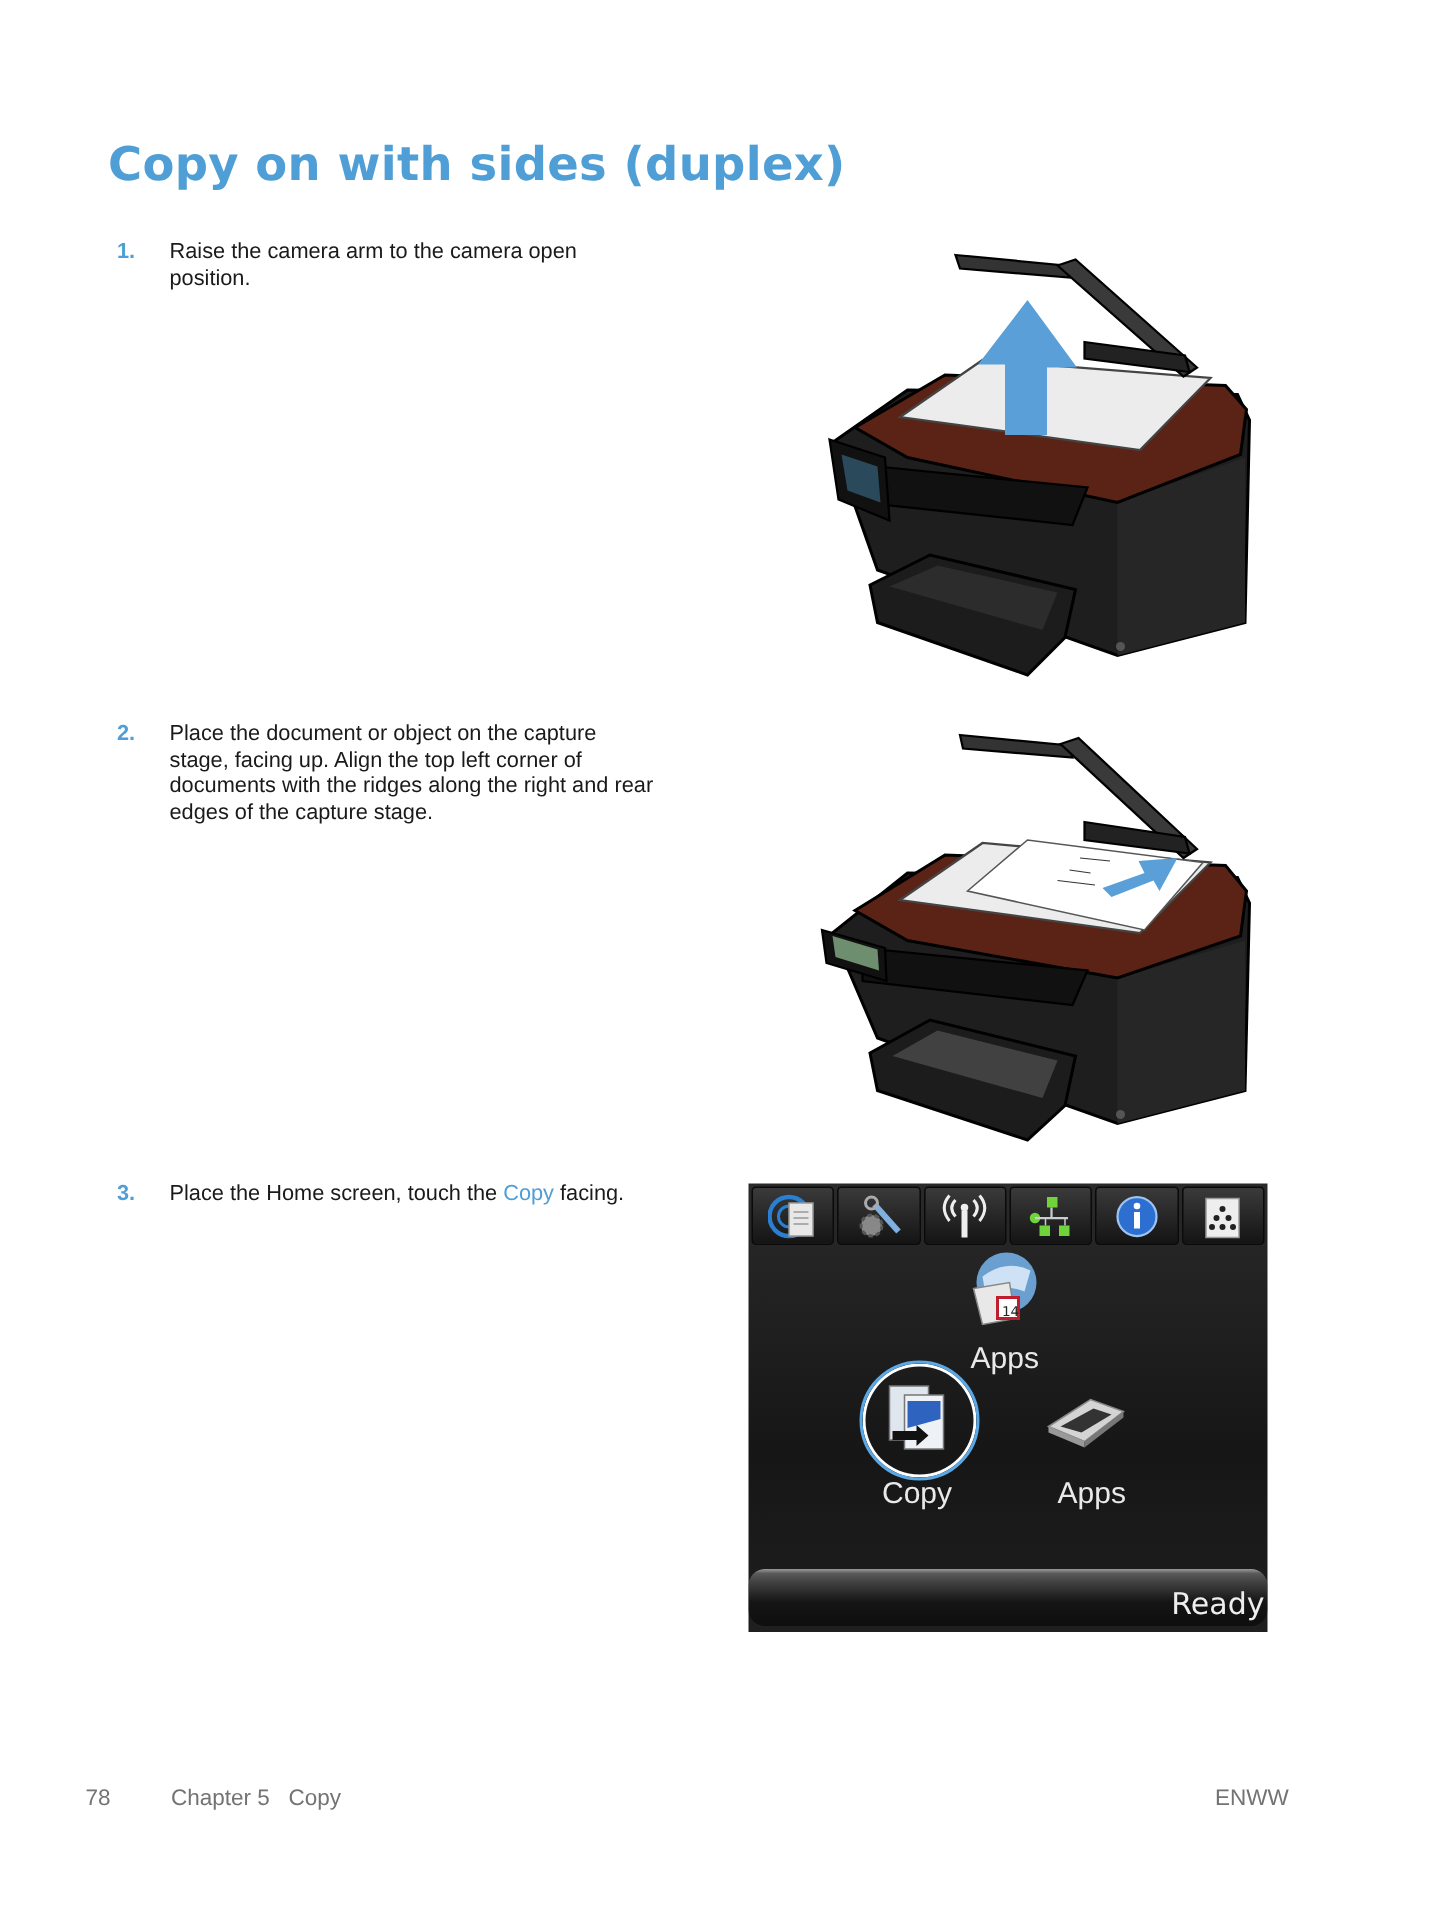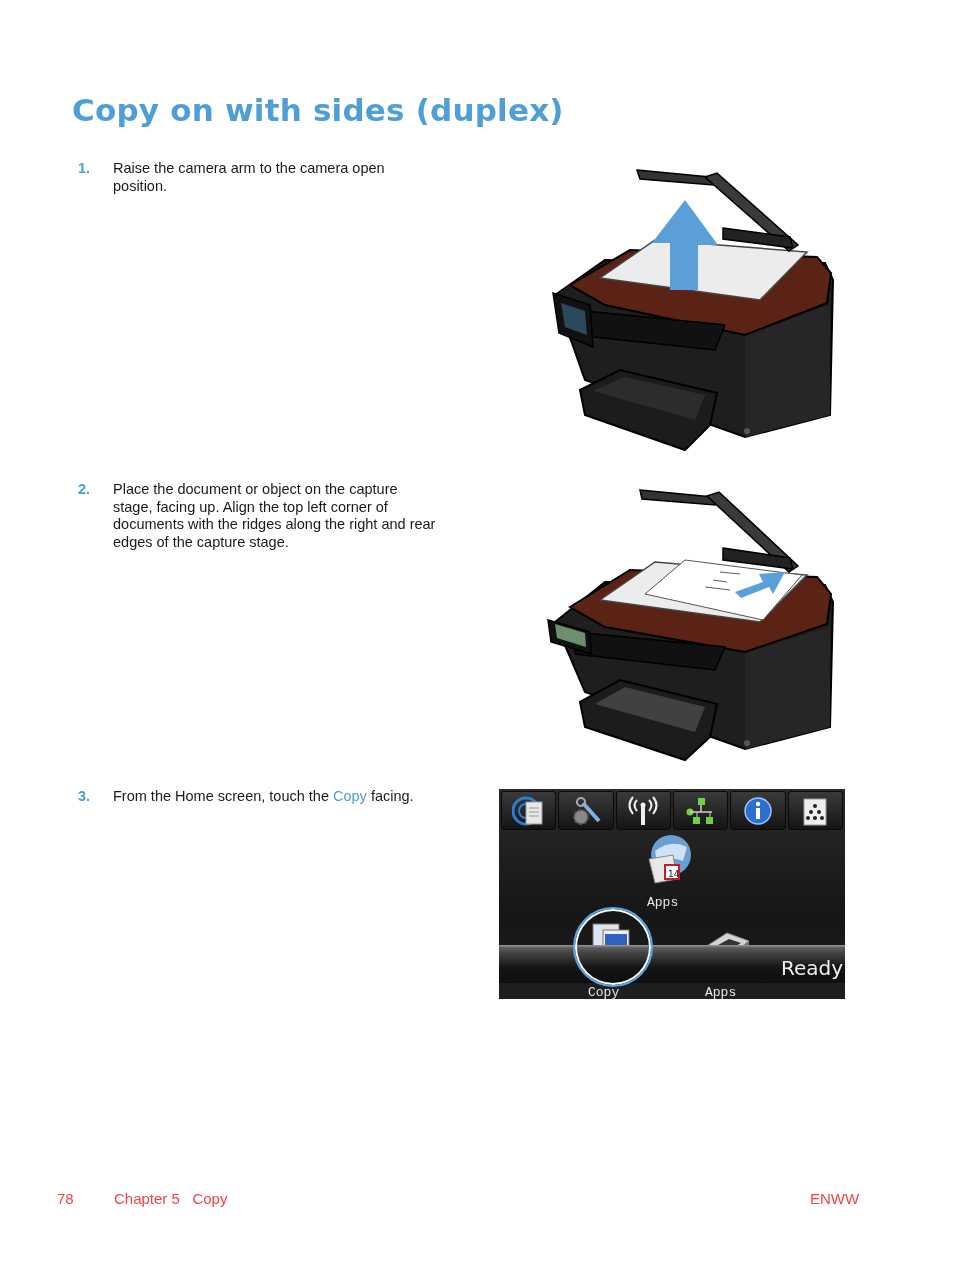--- a/index.html
+++ b/index.html
@@ -5,30 +5,30 @@
   html, body { margin:0; padding:0; background:#ffffff; }
   body { width:954px; height:1270px; position:relative; overflow:hidden;
          font-family:"Liberation Sans", "DejaVu Sans", sans-serif; color:#1a1a1a; }
   .title { position:absolute; left:72px; top:92px; margin:0; font-size:31px; font-weight:bold;
            color:#4f9fd6; font-family:"DejaVu Sans", "Liberation Sans", sans-serif; letter-spacing:0.2px; }
   .step { position:absolute; left:78px; width:370px; font-size:14.5px; line-height:17.6px; }
   .step .num { position:absolute; left:0; top:0; font-weight:bold; color:#4f9fd6; }
   .step .txt { position:absolute; left:35px; top:0; width:340px; }
   .link { color:#4f9fd6; }
   .fig { position:absolute; }
-  .footer { position:absolute; top:1190px; font-size:15px; color:#ef4444; }
+  .footer { position:absolute; top:1190px; font-size:15px; color:#737373; }
   
-  .screen { position:absolute; left:499px; top:789px; width:346px; height:210px;
+  .screen { position:absolute; left:499px; top:789px; width:346px; height:299px;
             background:linear-gradient(#2a2a2a, #161616 60%, #1f1f1f); overflow:hidden; }
   .tile-row { position:absolute; left:2px; top:2px; right:2px; height:39px; display:flex; gap:2px; }
   .tile { flex:1; background:linear-gradient(#3a3a3a,#141414); border-radius:3px; border:1px solid #0a0a0a;
           display:flex; align-items:center; justify-content:center; }
-  .lbl { position:absolute; color:#e9e9e9; font-family:Liberation Mono, monospace; font-size:13px; }
-  .statusbar { position:absolute; left:0; right:0; bottom:16px; height:38px;
-               background:linear-gradient(#9a9a9a 0, #5a5a5a 3px, #444 8px, #151515 22px, #0e0e0e); }
+  .lbl { position:absolute; color:#e9e9e9; font-family:Liberation Sans, sans-serif; font-size:20px; }
+  .statusbar { position:absolute; left:0; right:0; bottom:4px; height:38px;
+               background:linear-gradient(#9a9a9a 0, #5a5a5a 3px, #444 8px, #151515 22px, #0e0e0e);border-radius:11px; }
   .ready { position:absolute; right:2px; bottom:3px; color:#eeeeee; font-family:"DejaVu Sans", sans-serif; font-size:20px; }
   .sel-ring { position:absolute; left:573px; top:907px; width:76px; height:76px; border-radius:50%;
               border:2px solid #5aa8e6; box-shadow:0 0 0 2px #ffffff inset; }
 </style>
 </head>
 <body>
 
 <h1 class="title">Copy on with sides (duplex)</h1>
 
 <div class="step" style="top:160px">
@@ -36,21 +36,21 @@
   <span class="txt" style="width:290px">Raise the camera arm to the camera open position.</span>
 </div>
 
 <div class="step" style="top:481px">
   <span class="num">2.</span>
   <span class="txt" style="width:325px">Place the document or object on the capture stage, facing up. Align the top left corner of documents with the ridges along the right and rear edges of the capture stage.</span>
 </div>
 
 <div class="step" style="top:788px">
   <span class="num">3.</span>
-  <span class="txt"><span>From the Home screen, touch the </span><span class="link">Copy</span><span> facing.</span></span>
+  <span class="txt"><span>Place the Home screen, touch the </span><span class="link">Copy</span><span> facing.</span></span>
 </div>
 
 <svg class="fig" style="left:545px;top:165px" width="295" height="295" viewBox="0 0 295 295">
 
   <path d="M10 130 L60 95 L280 98 L288 115 L285 250 L200 272 L40 215 Z" fill="#1e1e1e" stroke="#000" stroke-width="2"></path>
   <path d="M200 170 L285 140 L285 250 L200 272 Z" fill="#262626"></path>
 
   <path d="M25 120 L85 85 L272 92 L286 108 L282 138 L200 170 L60 140 Z" fill="#5b2216" stroke="#000" stroke-width="2"></path>
 
   <path d="M55 113 L110 75 L262 87 L215 135 Z" fill="#ececec" stroke="#444" stroke-width="1.5"></path>

